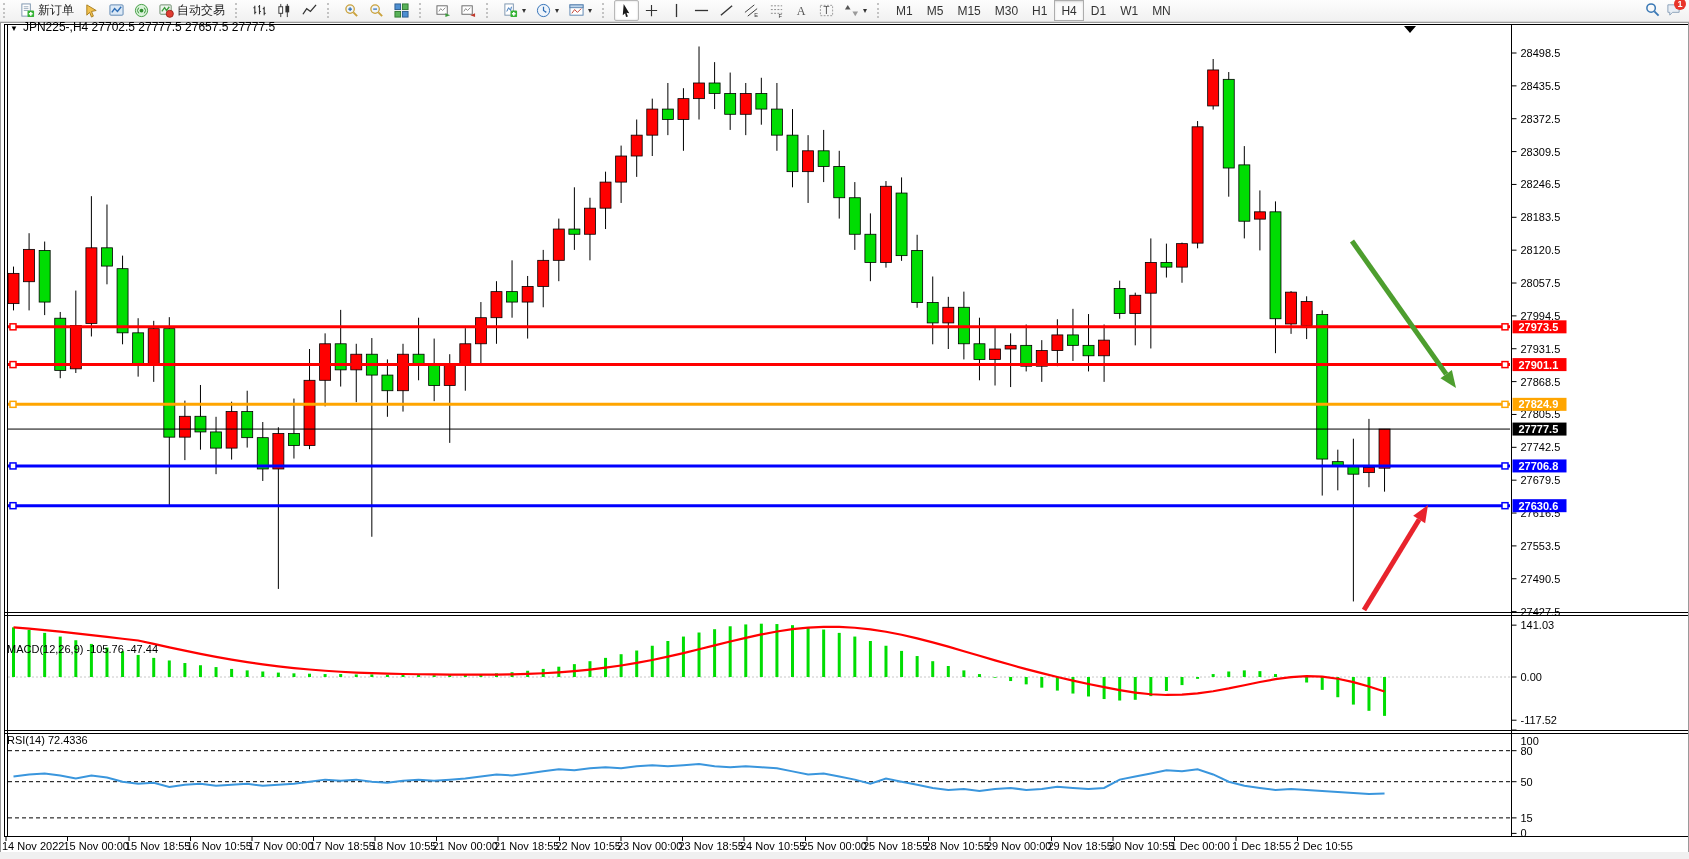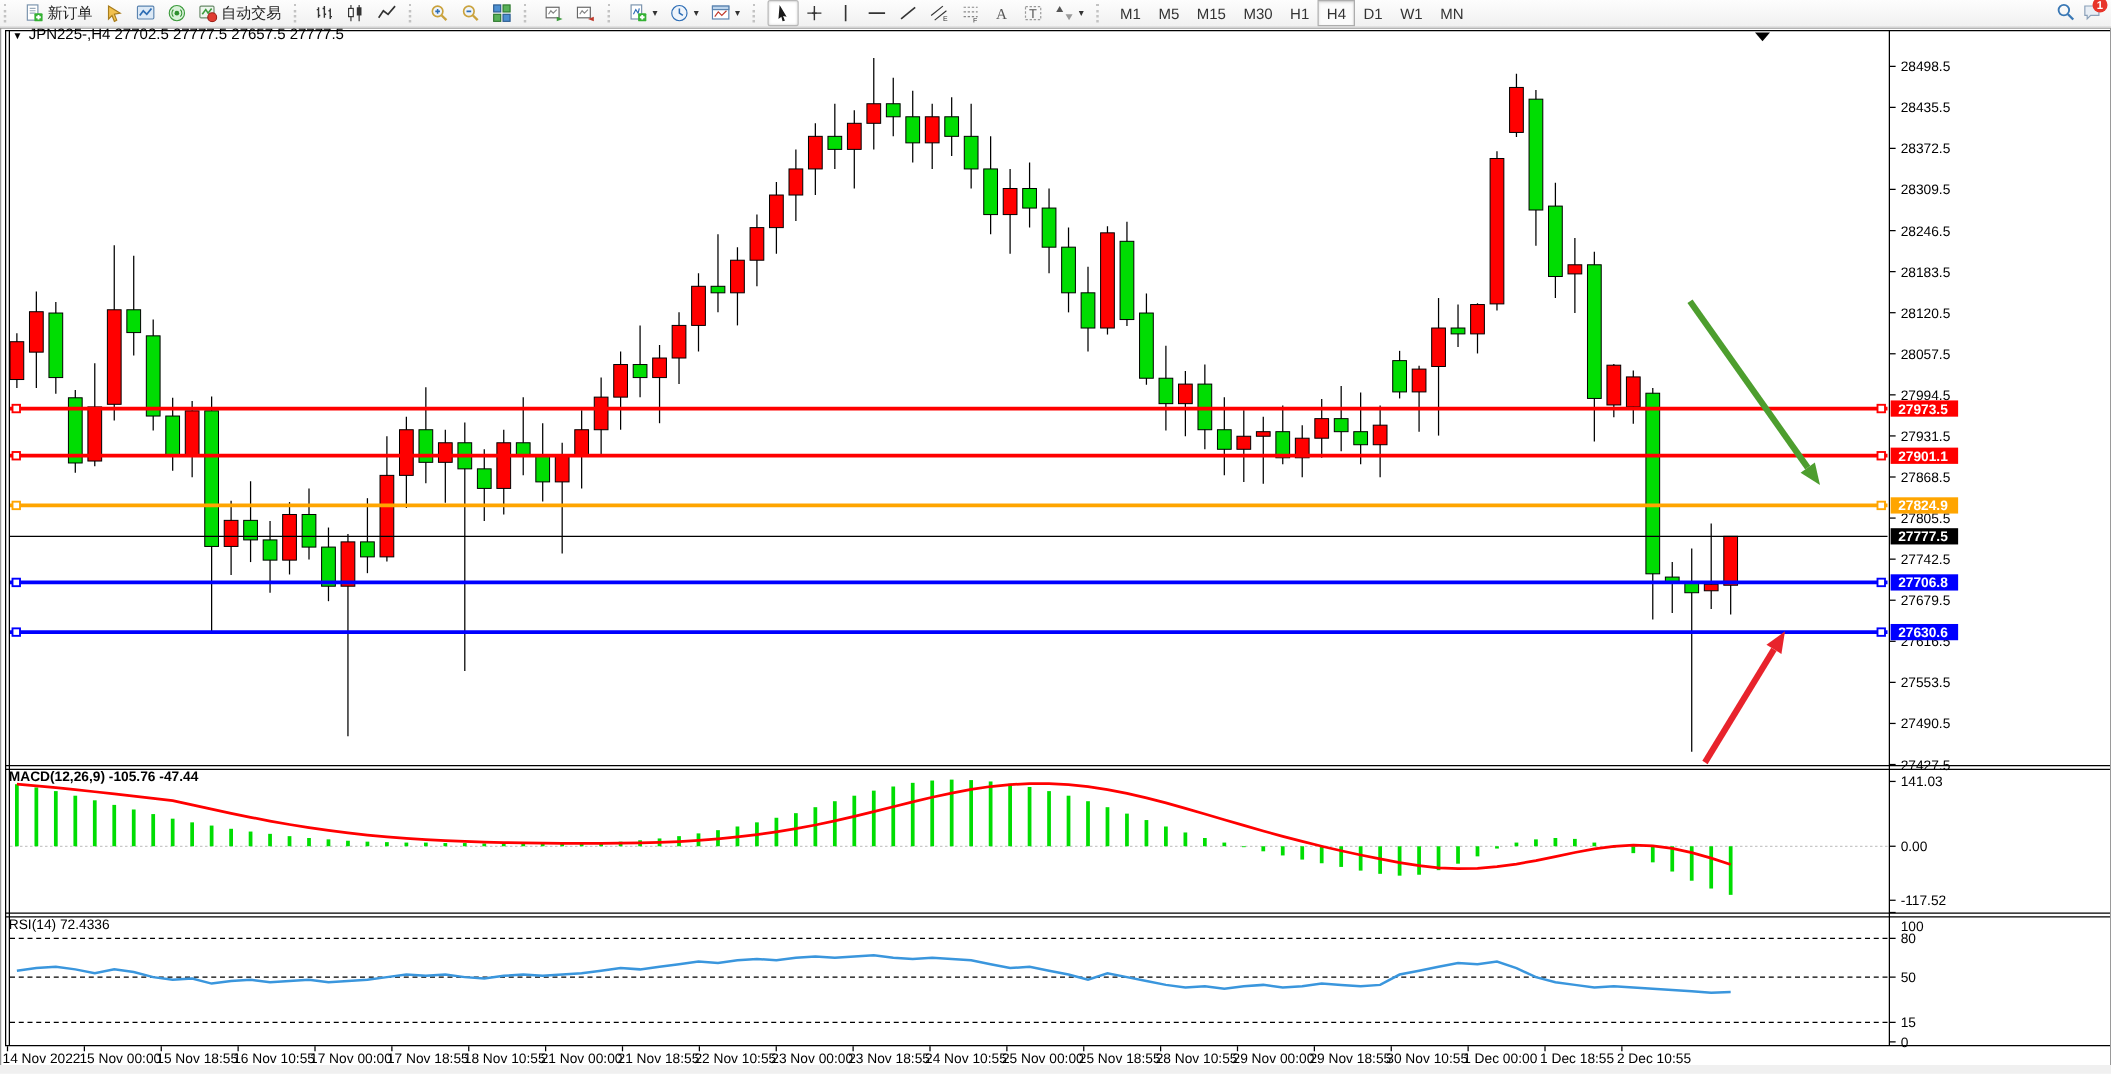--- a/index.html
+++ b/index.html
@@ -23,21 +23,21 @@
           font-size:12px;color:#333;border:1px solid transparent;}
   .tf-btn.active{background:#fbfbfb;border:1px solid #adadad;box-shadow:inset 0 1px 2px #d8d8d8;}
   #tb-right{margin-left:auto;display:flex;align-items:center;gap:6px;padding-right:8px;}
   .badge{position:absolute;right:-5px;top:-4px;background:#e8352a;color:#fff;
          border-radius:50%;width:12px;height:12px;font-size:9px;font-weight:bold;
          display:flex;align-items:center;justify-content:center;}
   
   #chart-title{position:absolute;left:10px;top:20px;font-size:12px;color:#000000;z-index:4;}
   #chart-title .tri{font-size:8px;margin-right:5px;}
   .ind-label{position:absolute;left:7px;font-size:11px;color:#000;z-index:4;}
-  #macd-label{top:616px;font-weight:bold;}
+  #macd-label{top:643px;}
   #rsi-label{top:734px;}
   #chart-svg{position:absolute;left:0;top:21px;z-index:1;}
 </style>
 </head>
 <body>
 <div class="stage">
 
   <div id="toolbar">
       <span class="tb-grip"></span>
       <span class="tb-group">

